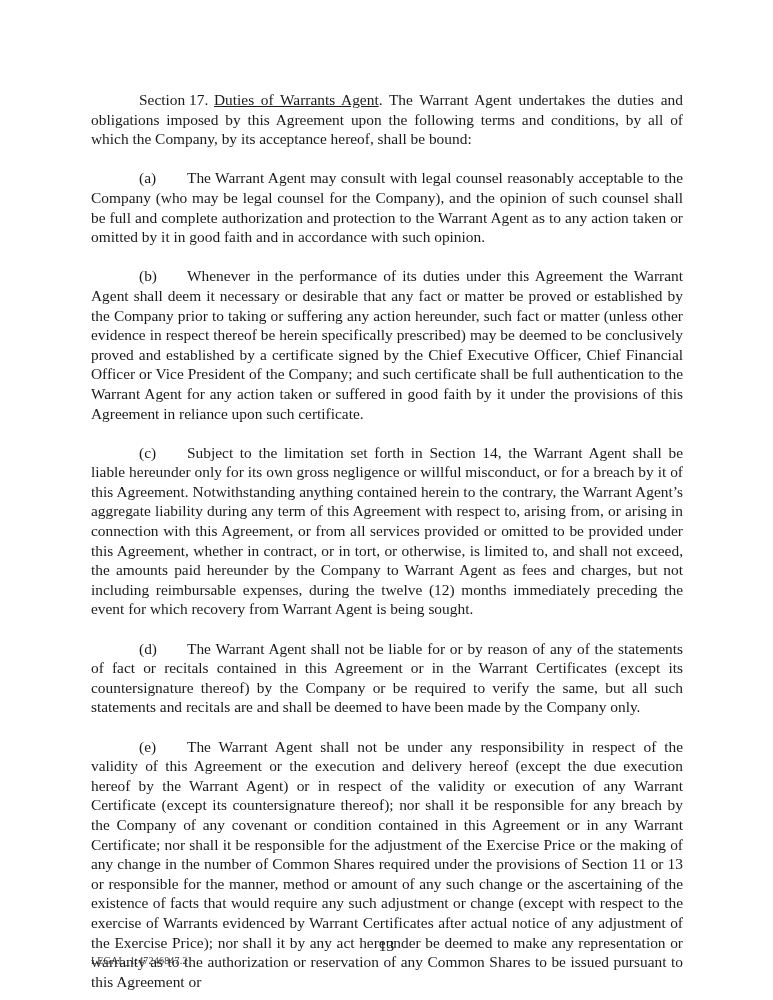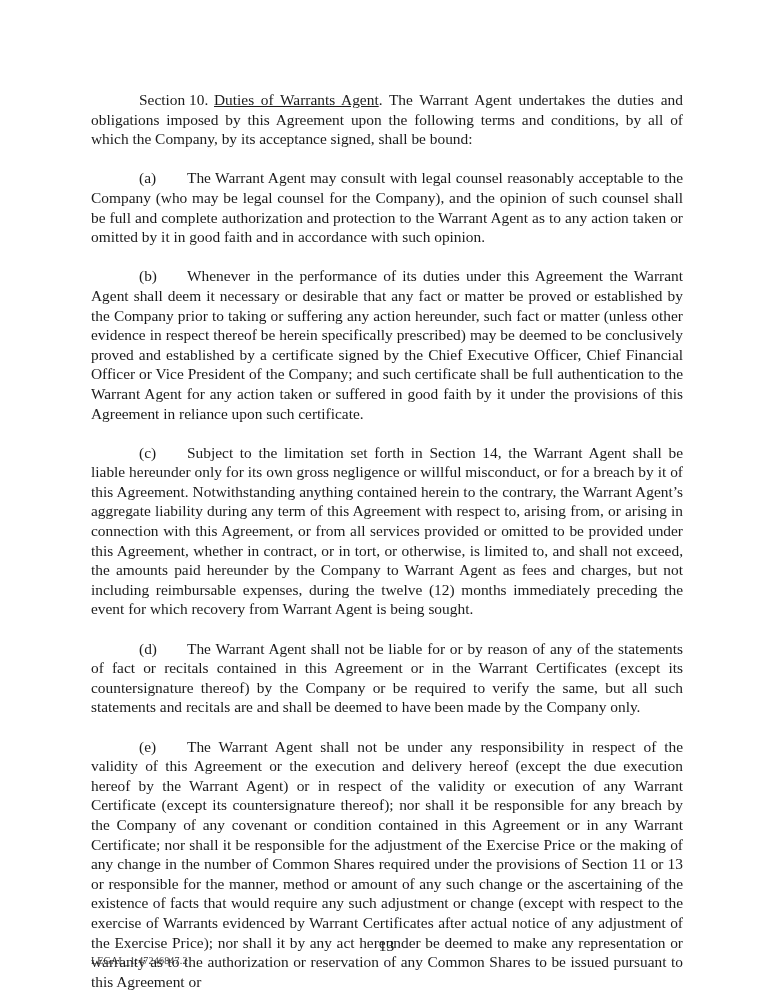--- a/index.html
+++ b/index.html
@@ -19,21 +19,21 @@
   .doc-id {
     position: absolute; left: 91px; top: 955px;
     font-family: "Liberation Serif", serif; font-size: 10px; color: #333333;
     letter-spacing: 0.2px;
   }
 </style>
 </head>
 <body>
 
 <div class="page">
-  <p class="para"><span class="label" style="width:75px">Section 10.</span><span class="section-title">Duties of Warrants Agent</span><span>. The Warrant Agent undertakes the duties and obligations imposed by this Agreement upon the following terms and conditions, by all of which the Company, by its acceptance signed, shall be bound:</span></p>
+  <p class="para"><span class="label" style="width:75px">Section 17.</span><span class="section-title">Duties of Warrants Agent</span><span>. The Warrant Agent undertakes the duties and obligations imposed by this Agreement upon the following terms and conditions, by all of which the Company, by its acceptance hereof, shall be bound:</span></p>
 
   <p class="para"><span class="label">(a)</span><span>The Warrant Agent may consult with legal counsel reasonably acceptable to the Company (who may be legal counsel for the Company), and the opinion of such counsel shall be full and complete authorization and protection to the Warrant Agent as to any action taken or omitted by it in good faith and in accordance with such opinion.</span></p>
 
   <p class="para"><span class="label">(b)</span><span>Whenever in the performance of its duties under this Agreement the Warrant Agent shall deem it necessary or desirable that any fact or matter be proved or established by the Company prior to taking or suffering any action hereunder, such fact or matter (unless other evidence in respect thereof be herein specifically prescribed) may be deemed to be conclusively proved and established by a certificate signed by the Chief Executive Officer, Chief Financial Officer or Vice President of the Company; and such certificate shall be full authentication to the Warrant Agent for any action taken or suffered in good faith by it under the provisions of this Agreement in reliance upon such certificate.</span></p>
 
   <p class="para"><span class="label">(c)</span><span>Subject to the limitation set forth in Section 14, the Warrant Agent shall be liable hereunder only for its own gross negligence or willful misconduct, or for a breach by it of this Agreement. Notwithstanding anything contained herein to the contrary, the Warrant Agent’s aggregate liability during any term of this Agreement with respect to, arising from, or arising in connection with this Agreement, or from all services provided or omitted to be provided under this Agreement, whether in contract, or in tort, or otherwise, is limited to, and shall not exceed, the amounts paid hereunder by the Company to Warrant Agent as fees and charges, but not including reimbursable expenses, during the twelve (12) months immediately preceding the event for which recovery from Warrant Agent is being sought.</span></p>
 
   <p class="para"><span class="label">(d)</span><span>The Warrant Agent shall not be liable for or by reason of any of the statements of fact or recitals contained in this Agreement or in the Warrant Certificates (except its countersignature thereof) by the Company or be required to verify the same, but all such statements and recitals are and shall be deemed to have been made by the Company only.</span></p>
 
   <p class="para"><span class="label">(e)</span><span>The Warrant Agent shall not be under any responsibility in respect of the validity of this Agreement or the execution and delivery hereof (except the due execution hereof by the Warrant Agent) or in respect of the validity or execution of any Warrant Certificate (except its countersignature thereof); nor shall it be responsible for any breach by the Company of any covenant or condition contained in this Agreement or in any Warrant Certificate; nor shall it be responsible for the adjustment of the Exercise Price or the making of any change in the number of Common Shares required under the provisions of Section 11 or 13 or responsible for the manner, method or amount of any such change or the ascertaining of the existence of facts that would require any such adjustment or change (except with respect to the exercise of Warrants evidenced by Warrant Certificates after actual notice of any adjustment of the Exercise Price); nor shall it by any act hereunder be deemed to make any representation or warranty as to the authorization or reservation of any Common Shares to be issued pursuant to this Agreement or</span></p>

